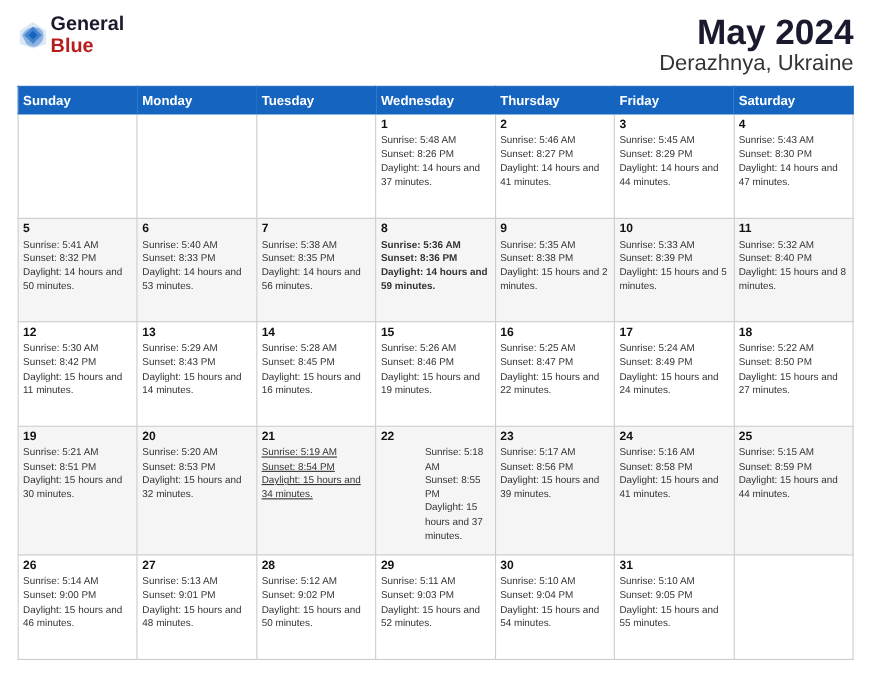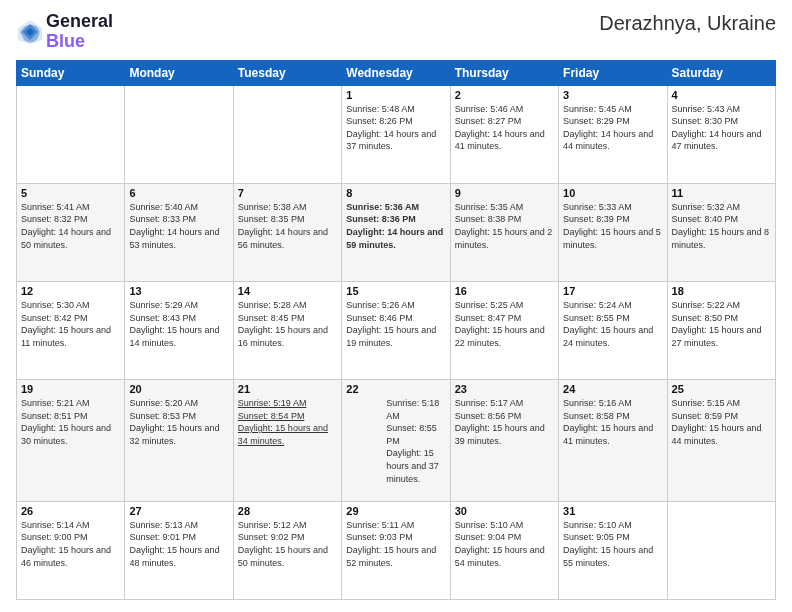--- a/index.html
+++ b/index.html
@@ -33,21 +33,21 @@
       line-height: 1.1;
     }
     .logo-general {
       font-size: 18px;
       font-weight: bold;
       color: #1a1a2e;
     }
     .logo-blue {
       font-size: 18px;
       font-weight: bold;
-      color: #8b5cf6;
+      color: #b91c1c;
     }
     .logo-icon {
       width: 28px;
       height: 28px;
       margin-right: 2px;
     }
     .title-block {
       text-align: right;
     }
     .month-title {
@@ -115,20 +115,21 @@
         <path d="M4 14 Q10 4 20 8 Q26 12 22 20 Q16 28 8 22 Z" fill="#1565c0" opacity="0.4"></path>
         <path d="M14 6 L22 14 L14 22 L6 14 Z" fill="#1565c0" opacity="0.6"></path>
         <path d="M14 10 L18 14 L14 18 L10 14 Z" fill="#1565c0"></path>
       </svg>
       <div class="logo-text">
         <span class="logo-general">General</span>
         <span class="logo-blue">Blue</span>
       </div>
     </div>
     <div class="title-block">
+      <div class="month-title">May 2024</div>
       <div class="subtitle">Derazhnya, Ukraine</div>
     </div>
   </div>
 
   <table class="calendar">
     <thead>
       <tr>
         <th>Sunday</th>
         <th>Monday</th>
         <th>Tuesday</th>
@@ -239,21 +240,21 @@
           </td>
           <td>
             <span class="day-number">16</span>
             <div class="day-info" style="white-space: pre-line;">Sunrise: 5:25 AM
 Sunset: 8:47 PM
 Daylight: 15 hours and 22 minutes.</div>
           </td>
           <td>
             <span class="day-number">17</span>
             <div class="day-info" style="white-space: pre-line;">Sunrise: 5:24 AM
-Sunset: 8:55 PM
+Sunset: 8:49 PM
 Daylight: 15 hours and 24 minutes.</div>
           </td>
           <td>
             <span class="day-number">18</span>
             <div class="day-info" style="white-space: pre-line;">Sunrise: 5:22 AM
 Sunset: 8:50 PM
 Daylight: 15 hours and 27 minutes.</div>
           </td>
         </tr>
         <tr>

